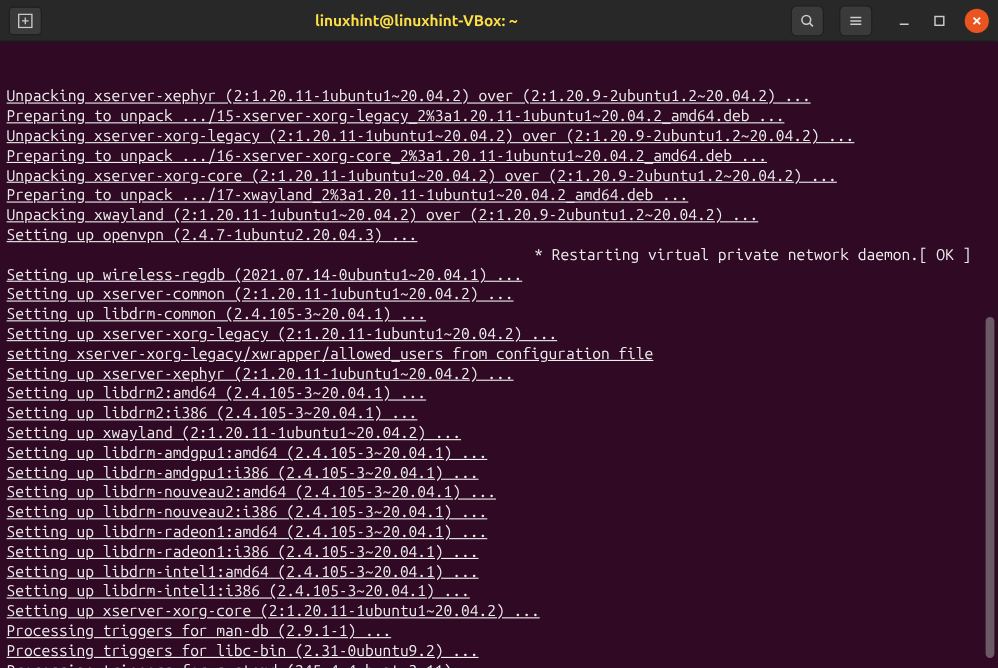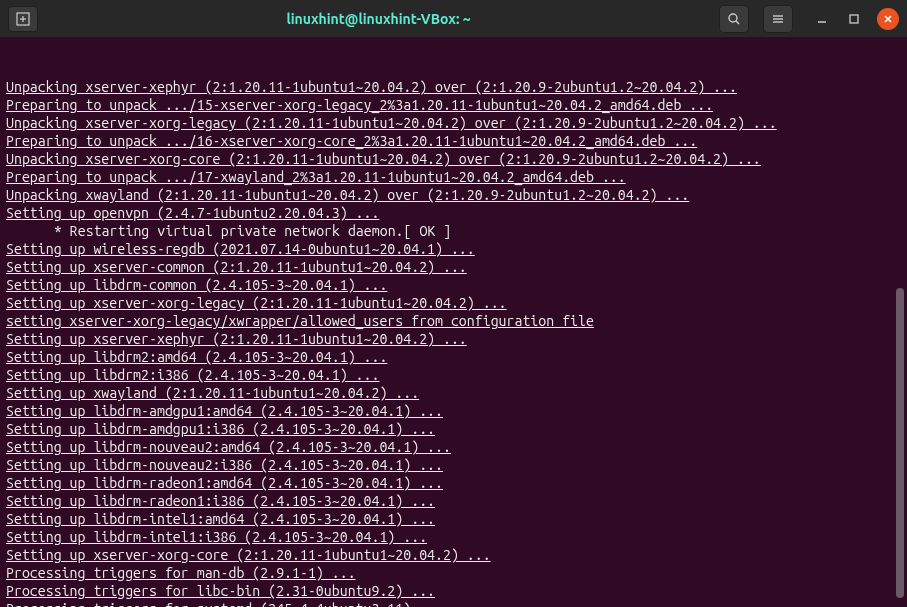--- a/index.html
+++ b/index.html
@@ -35,21 +35,21 @@
       border-radius: 4px;
       display: flex;
       align-items: center;
       justify-content: center;
       color: #ddd;
       cursor: pointer;
     }
     .titlebar-title {
       flex: 1;
       text-align: center;
-      color: #5eead4;
+      color: #fde047;
       font-family: 'Ubuntu', sans-serif;
       font-size: 14px;
       font-weight: 600;
     }
     .titlebar-right {
       display: flex;
       align-items: center;
       gap: 14px;
     }
     .square-btn {
@@ -100,21 +100,21 @@
       overflow-y: auto;
       position: relative;
       white-space: pre;
     }
     .terminal-line {
       white-space: pre;
       text-decoration: underline;
     }
     .ok-line {
       display: flex;
-      justify-content: flex-start;
+      justify-content: flex-end;
       margin-left: 40px;
     }
     .scrollbar {
       position: absolute;
       right: 3px;
       top: 250px;
       width: 8px;
       height: 310px;
       background: #6b5a65;
       border-radius: 4px;

